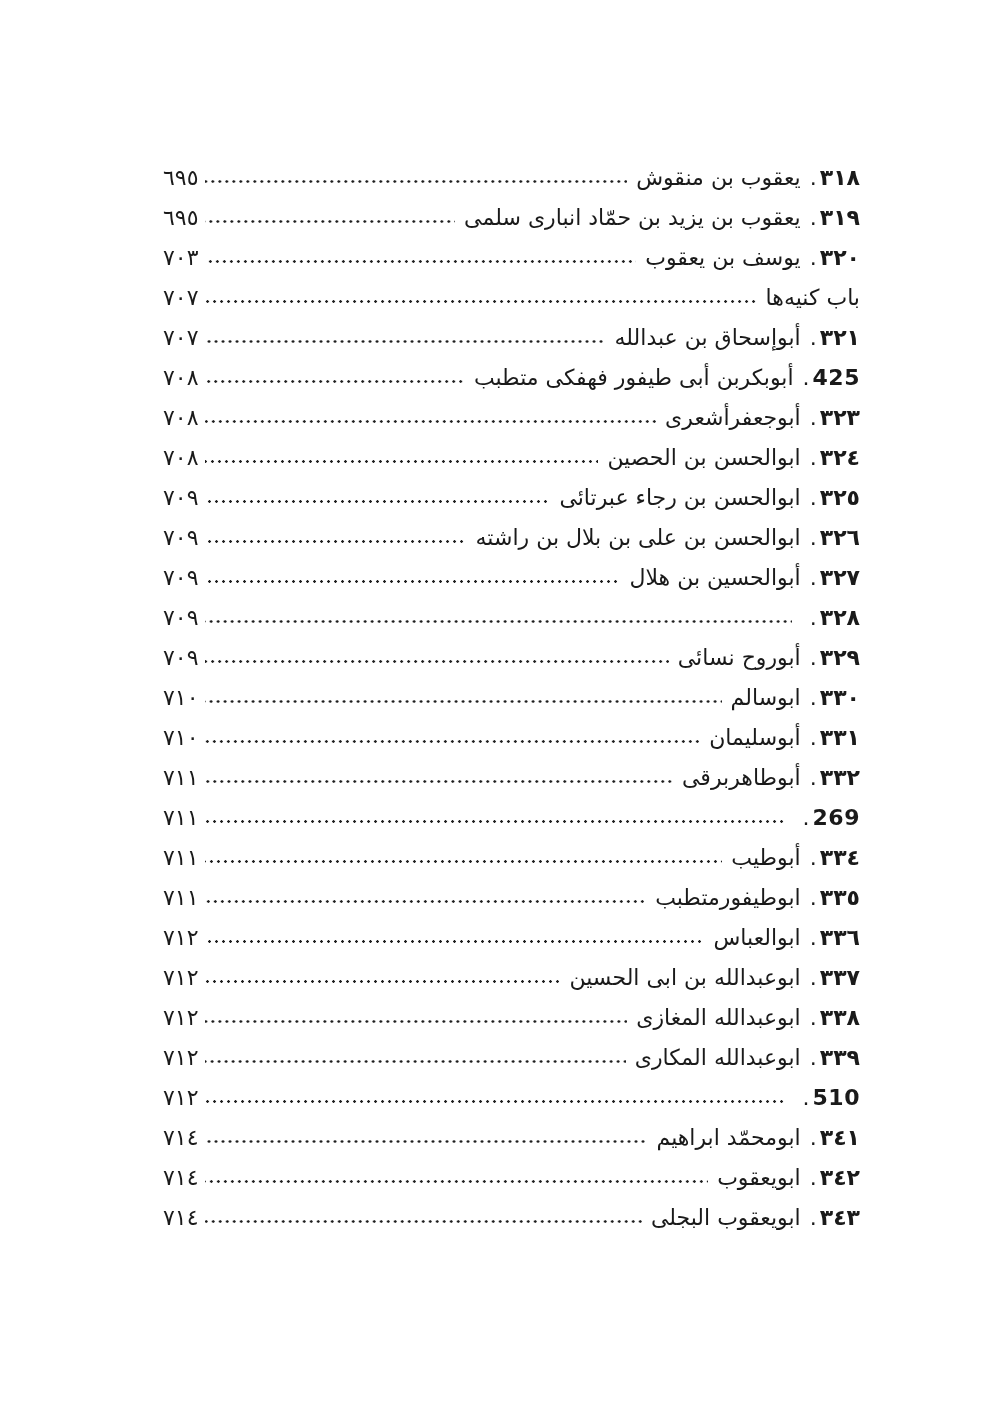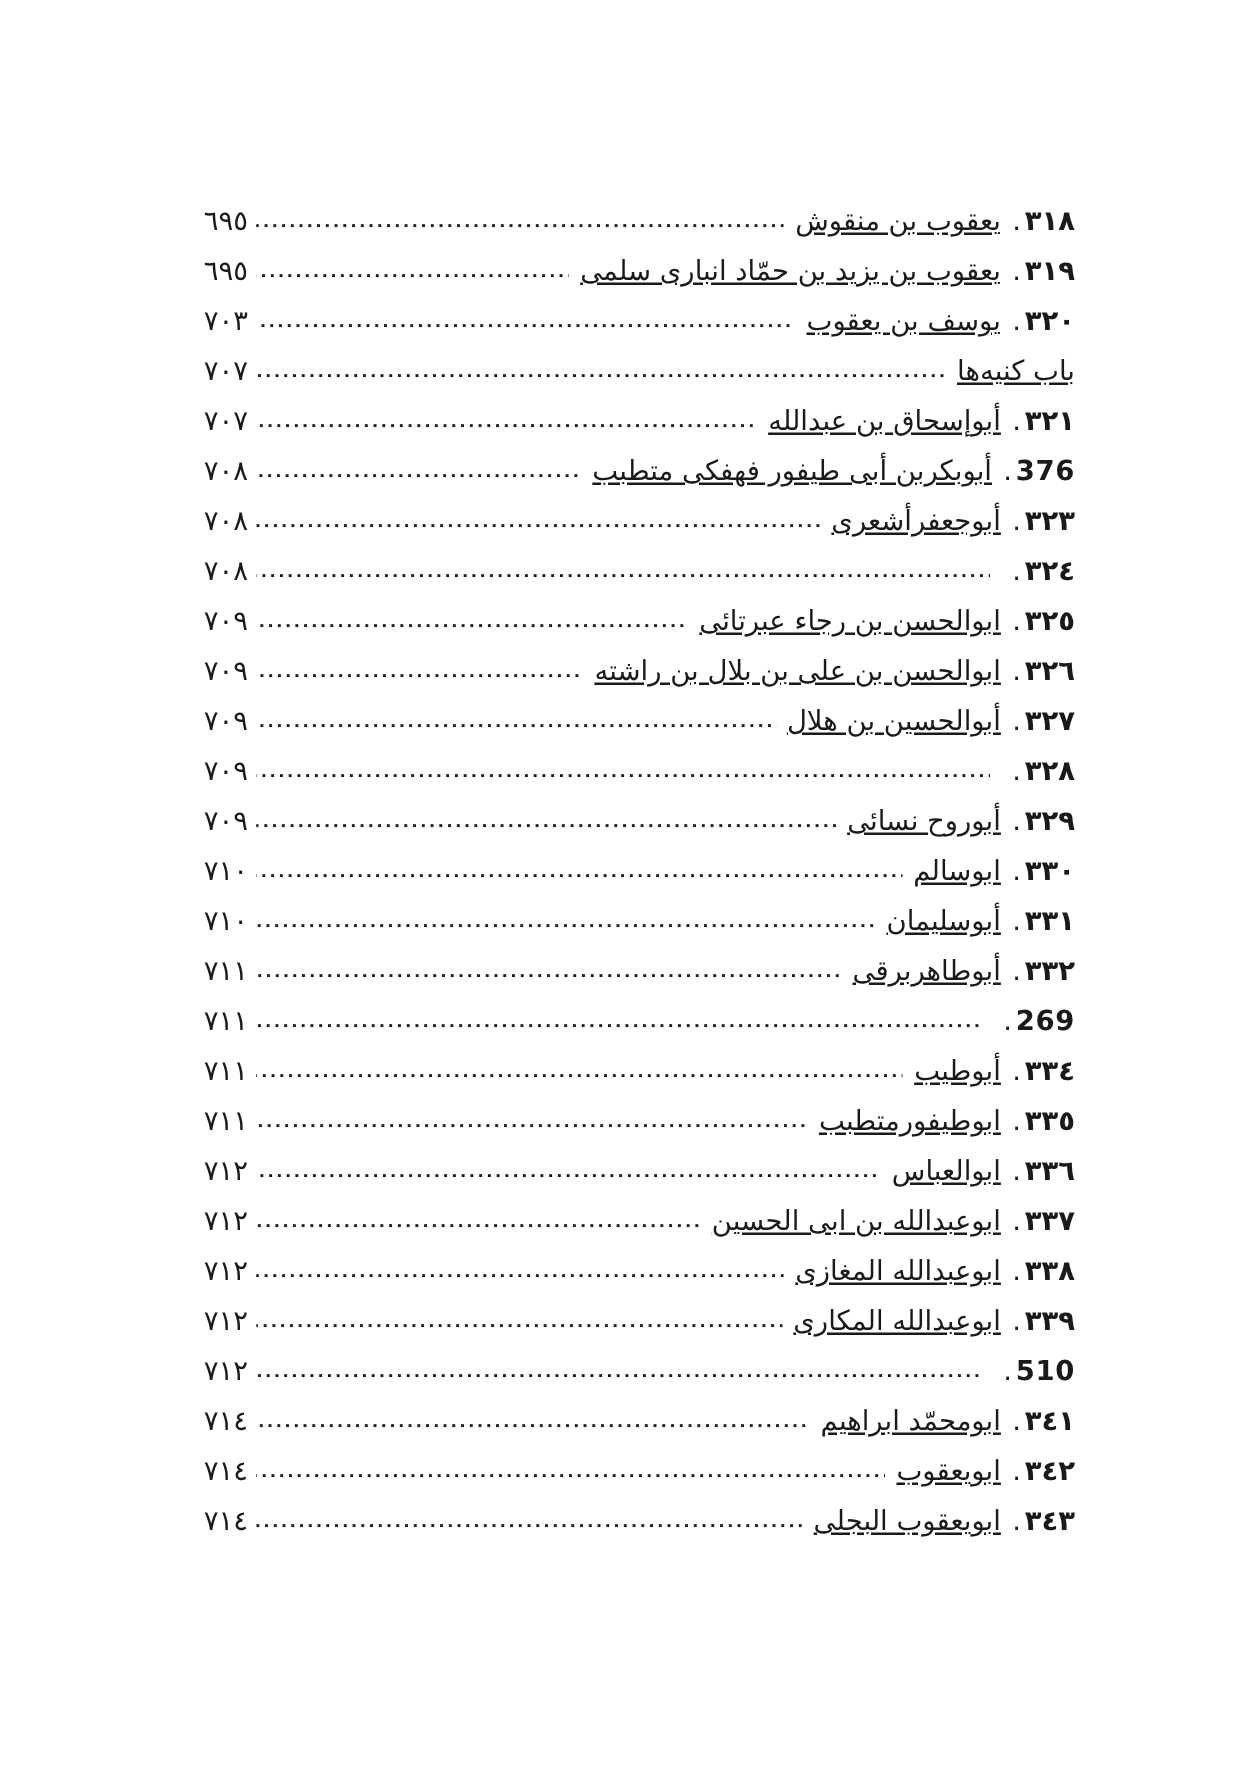--- a/index.html
+++ b/index.html
@@ -37,21 +37,20 @@
   .num {
     letter-spacing: 0.5px;
     font-weight: bold;
   }
   .sep {
     margin-inline-start: 3px;
     margin-inline-end: 9px;
   }
   .title {
     white-space: nowrap;
-    text-decoration: underline;
   }
   .dots {
     flex: 1 1 auto;
     height: 7px;
     min-width: 20px;
     margin-inline-start: 9px;
     margin-inline-end: 7px;
     background-image: radial-gradient(circle, #1e1e1e 1.15px, rgba(0,0,0,0) 1.5px);
     background-size: 7px 7px;
     background-repeat: repeat-x;
@@ -104,40 +103,41 @@
         <span class="entry">
           <span class="num">٣٢١</span>
           <span class="sep">.</span>
           <span class="title">أبوإسحاق بن عبدالله</span>
         </span>
         <span class="dots"></span>
         <span class="pg">٧٠٧</span>
       </div>
       <div class="row">
         <span class="entry">
-          <span class="num">376</span>
+          <span class="num">425</span>
           <span class="sep">.</span>
           <span class="title">أبوبكربن أبى طيفور فهفكى متطبب</span>
         </span>
         <span class="dots"></span>
         <span class="pg">٧٠٨</span>
       </div>
       <div class="row">
         <span class="entry">
           <span class="num">٣٢٣</span>
           <span class="sep">.</span>
           <span class="title">أبوجعفرأشعرى</span>
         </span>
         <span class="dots"></span>
         <span class="pg">٧٠٨</span>
       </div>
       <div class="row">
         <span class="entry">
           <span class="num">٣٢٤</span>
           <span class="sep">.</span>
+          <span class="title">ابوالحسن بن الحصين</span>
         </span>
         <span class="dots"></span>
         <span class="pg">٧٠٨</span>
       </div>
       <div class="row">
         <span class="entry">
           <span class="num">٣٢٥</span>
           <span class="sep">.</span>
           <span class="title">ابوالحسن بن رجاء عبرتائى</span>
         </span>

